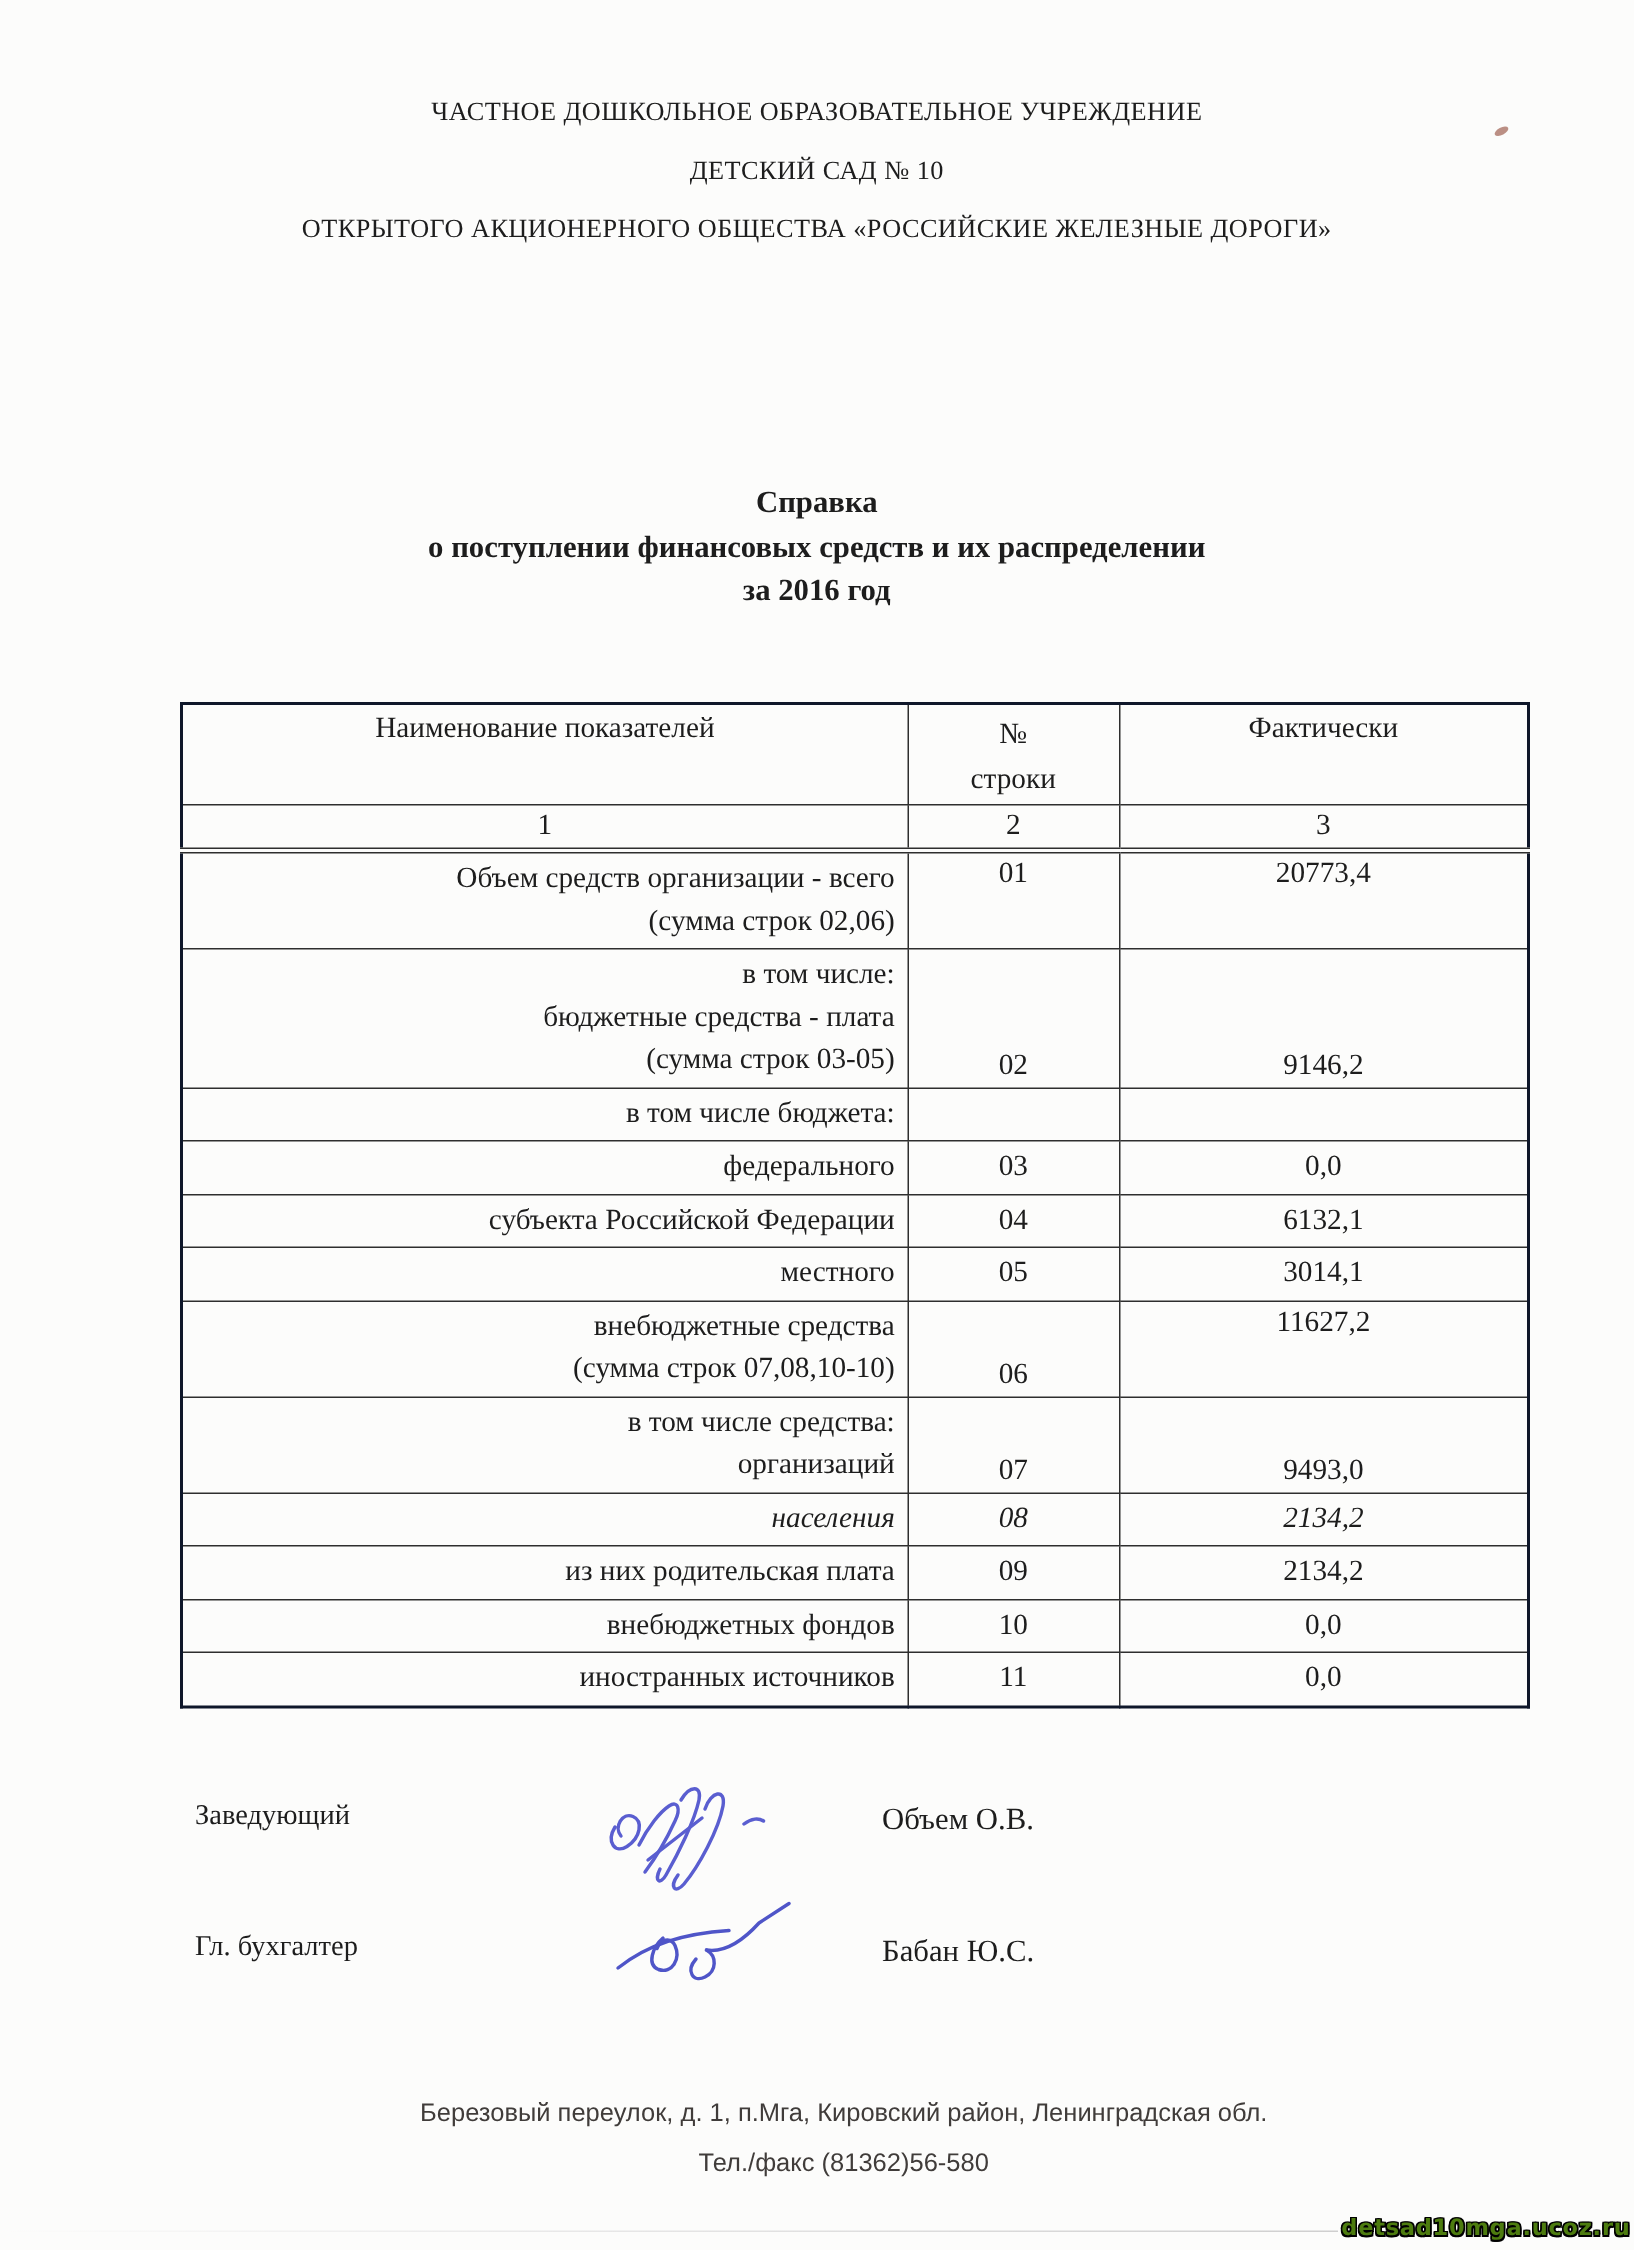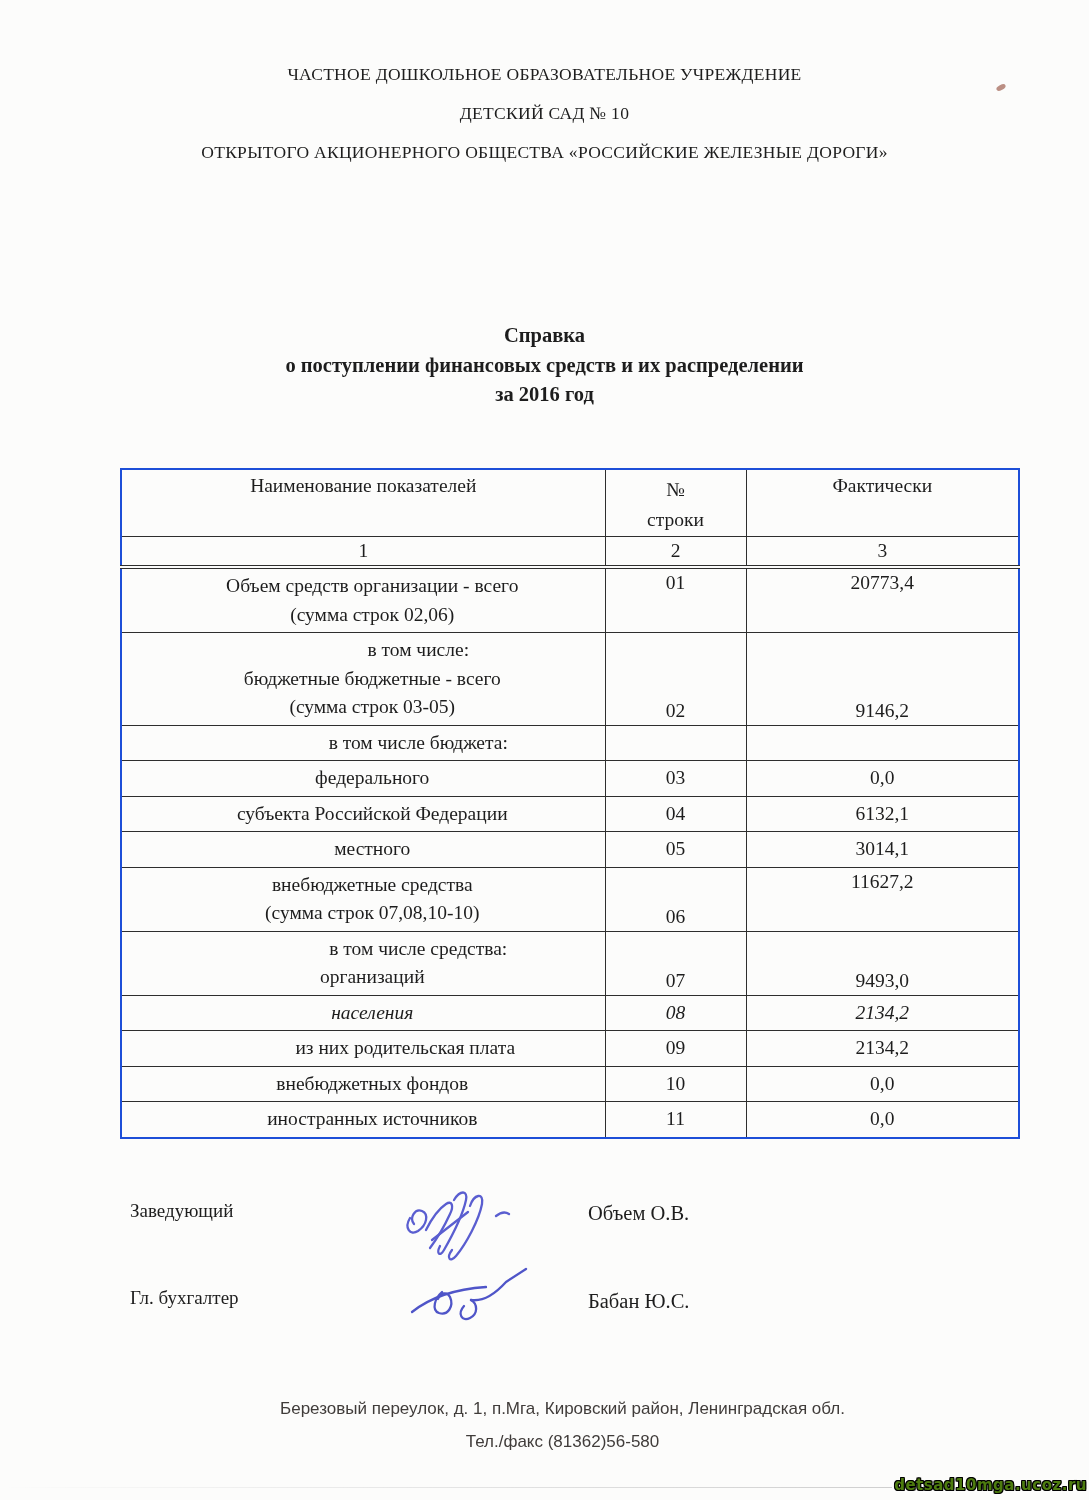--- a/index.html
+++ b/index.html
@@ -12,27 +12,27 @@
   .org{position:absolute;top:55px;left:0;width:100%;text-align:center;
        font-size:17.5px;letter-spacing:.3px;}
   .org div{line-height:39px;}
   
   .title{position:absolute;top:303px;left:0;width:100%;text-align:center;
          font-weight:bold;font-size:20.5px;margin-top:18px;}
   .title div{line-height:29.5px;}
   
   table.fin{position:absolute;top:468px;left:120px;width:898px;
             border-collapse:collapse;table-layout:fixed;font-size:19.5px;
-            border:2px solid #1d4ed8;}
+            border:2px solid #0f172a;}
   table.fin col.c1{width:484px;} table.fin col.c2{width:141px;} table.fin col.c3{width:273px;}
   table.fin th,table.fin td{border:1.5px solid #2e2e2e;font-weight:normal;}
   table.fin thead th{vertical-align:top;text-align:center;padding-top:5px;}
   .numhead div{line-height:30px;}
   tr.idx td{text-align:center;border-bottom:4px double #2e2e2e;line-height:26px;}
-  td.name{text-align:center;padding:3px 8px 3px 26px;margin-left:36px;}
+  td.name{text-align:right;padding:3px 8px 3px 26px;margin-left:36px;}
   td.num,td.val{text-align:center;padding:3px 4px;}
   .ln{line-height:28.5px;}
   .ln.ctr{padding-left:92px;}
   .ln.ind{padding-left:66px;}
   .vtop{vertical-align:top;}
   .vmid{vertical-align:middle;}
   .vbot{vertical-align:bottom;padding-bottom:6px;}
   
   .sig-label{position:absolute;font-size:19px;}
   .sig-name{position:absolute;font-size:20.5px;}
@@ -98,21 +98,21 @@
       <td class="name vtop">
         <div class="ln">Объем средств организации - всего</div>
         <div class="ln">(сумма строк 02,06)</div>
       </td>
       <td class="num vtop">01</td>
       <td class="val vtop">20773,4</td>
     </tr>
     <tr style="height:91px;">
       <td class="name vtop">
         <div class="ln ctr">в том числе:</div>
-        <div class="ln">бюджетные бюджетные - всего</div>
+        <div class="ln">бюджетные средства - плата</div>
         <div class="ln">(сумма строк 03-05)</div>
       </td>
       <td class="num vbot">02</td>
       <td class="val vbot">9146,2</td>
     </tr>
     <tr style="height:27px;">
       <td class="name vmid">
         <div class="ln ctr">в том числе бюджета:</div>
       </td>
       <td class="num vmid"></td>

